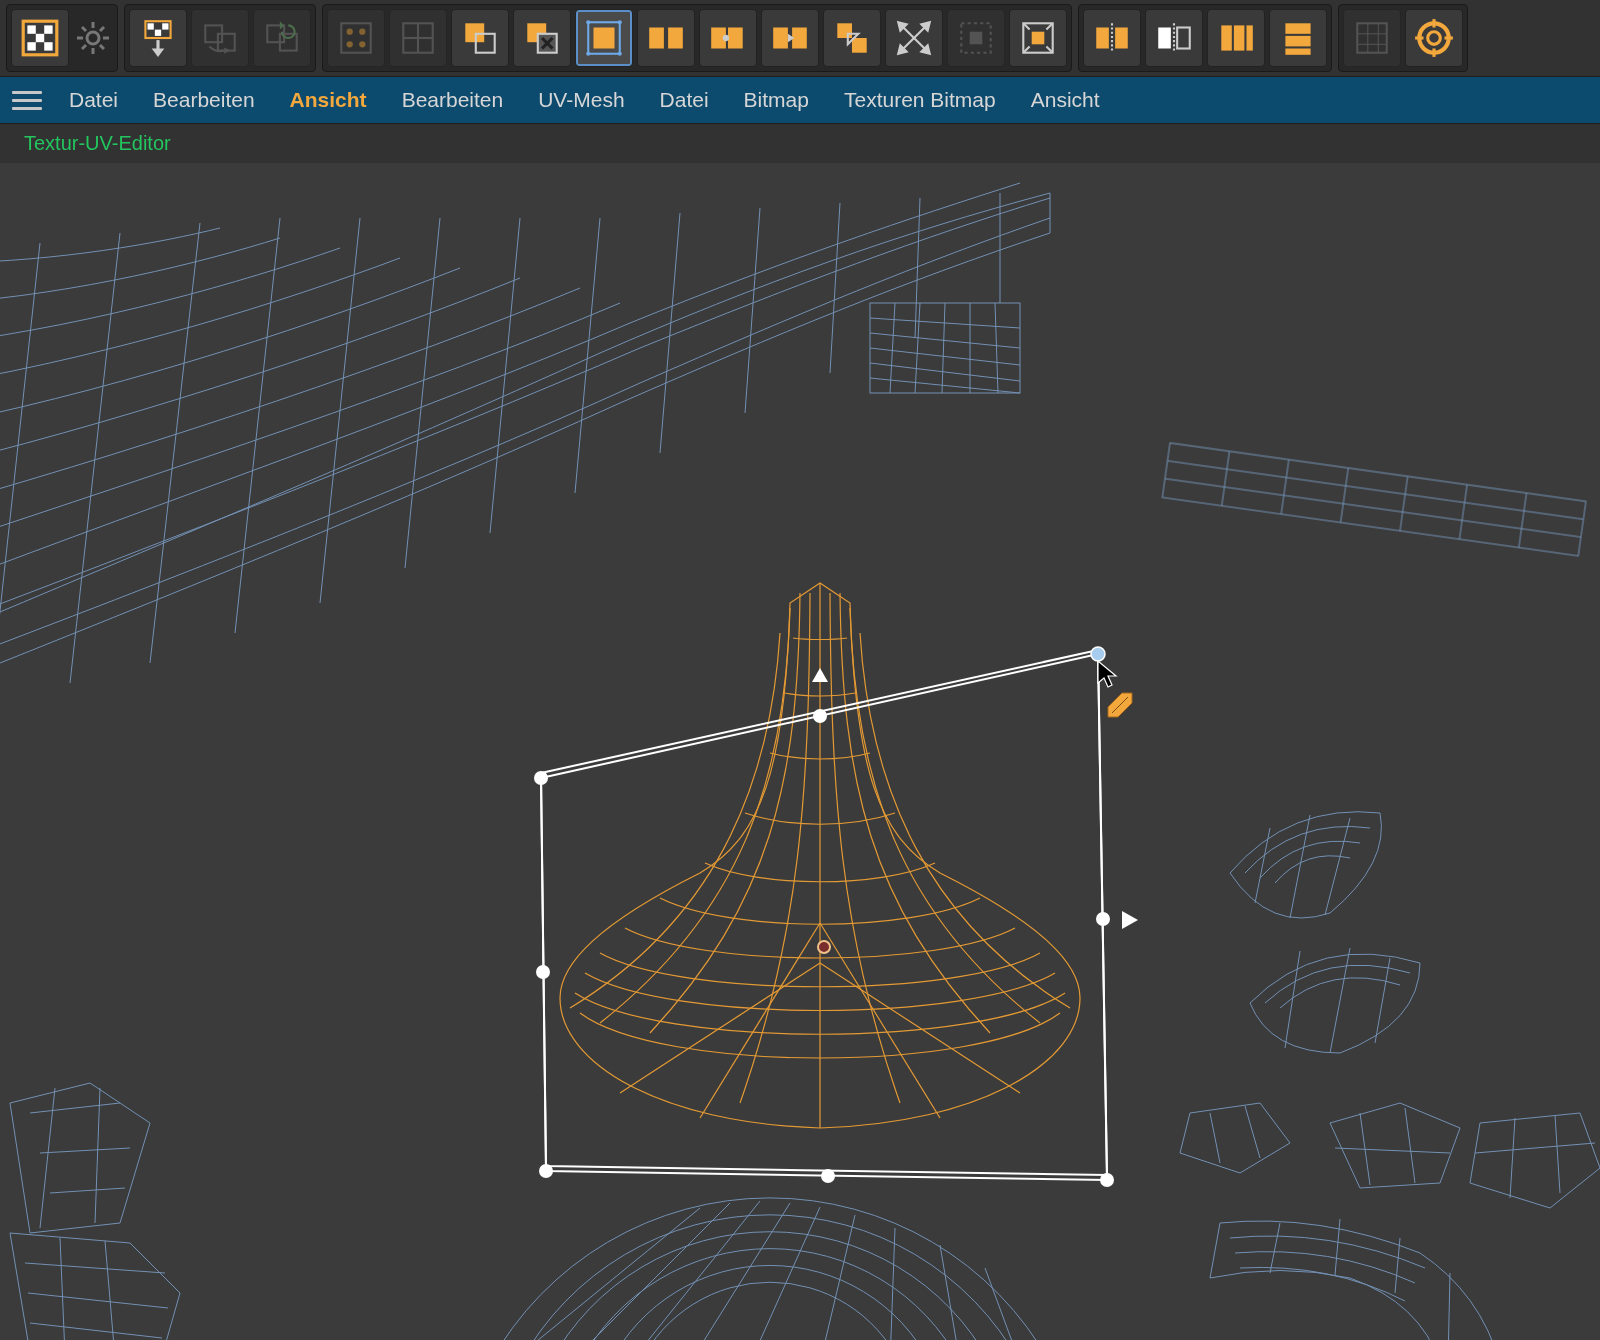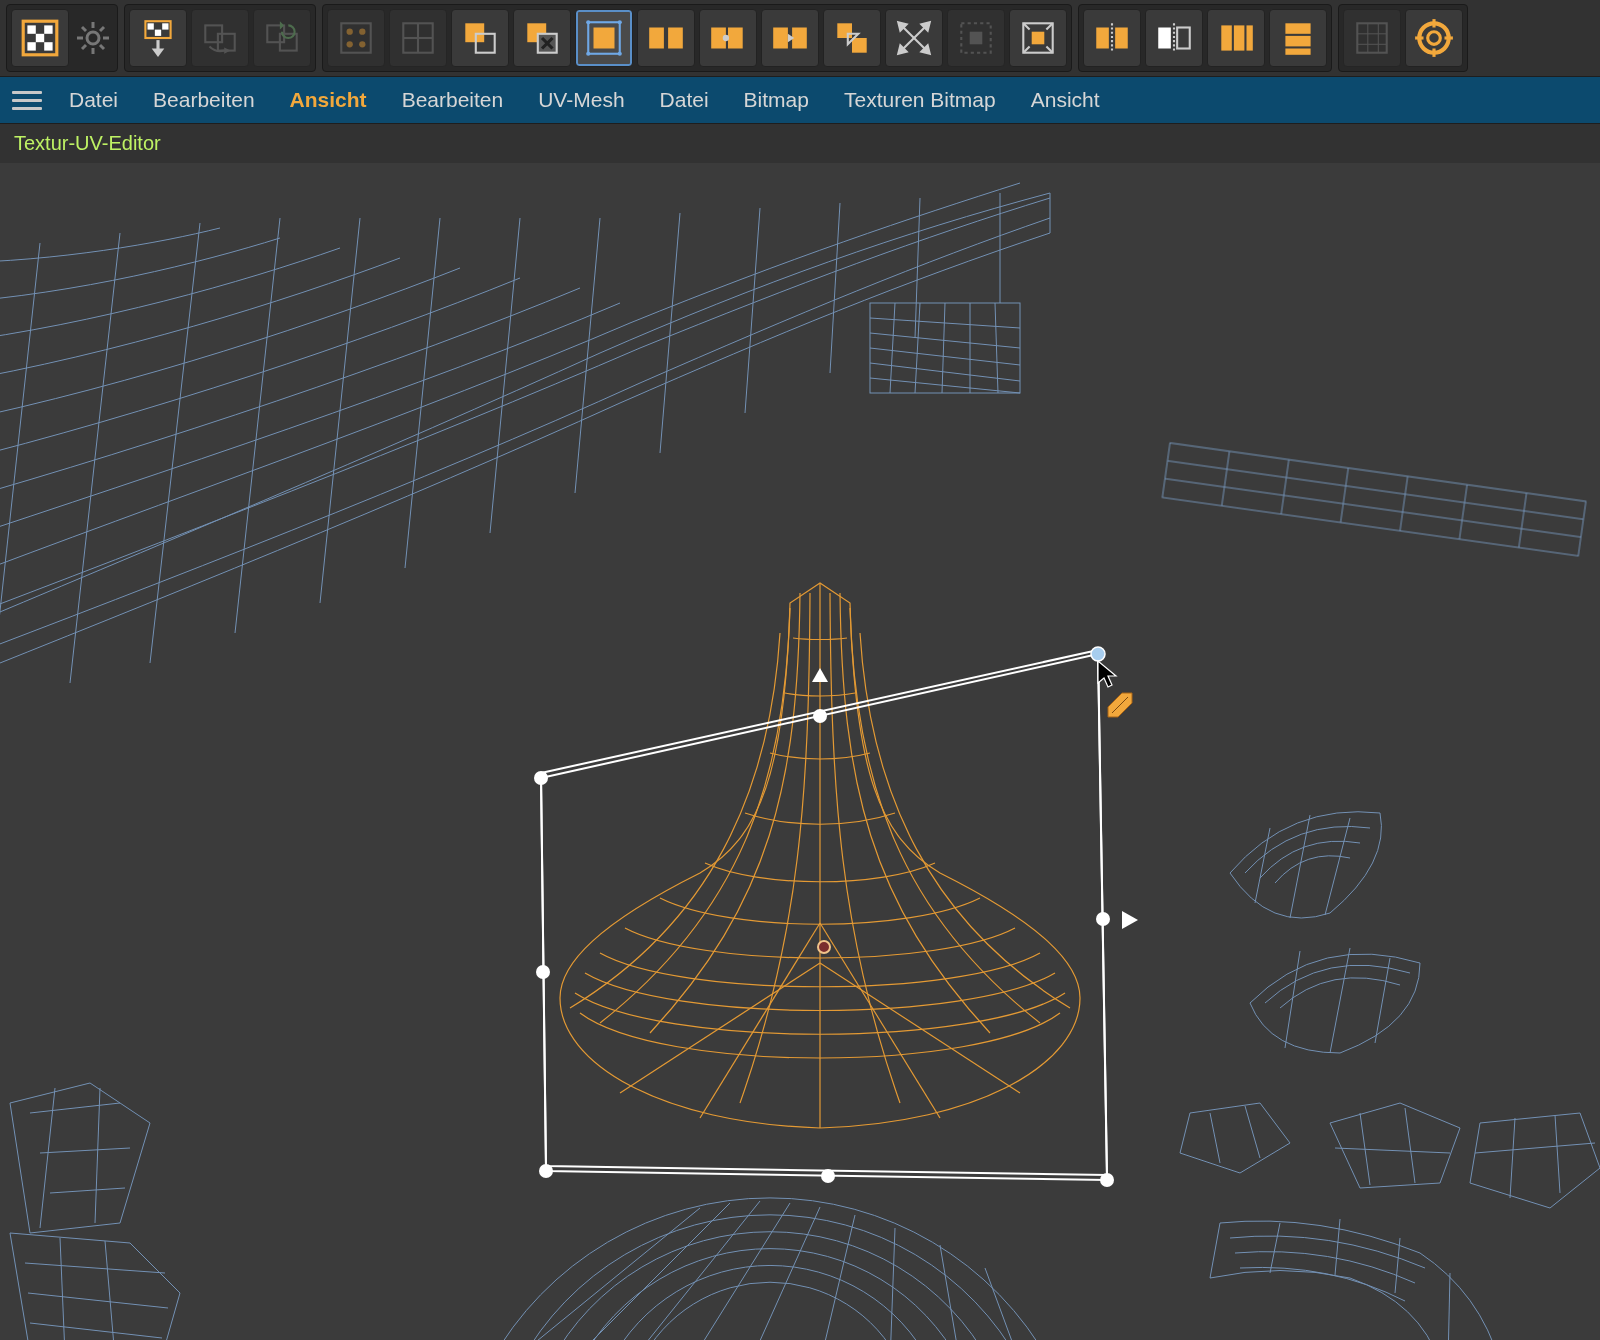--- a/index.html
+++ b/index.html
@@ -68,22 +68,22 @@
   .menu-item {
     padding: 8px 16px;
     font-size: 21px;
     color: #d6d6d6;
     cursor: pointer;
   }
   .menu-item.active { color: #f2a83c; font-weight: bold; }
 
   .panel-title {
     font-size: 20px;
-    color: #bef264;
-    padding: 8px 14px;
+    color: #22c55e;
+    padding: 8px 24px;
   }
   .viewport {
     position: relative;
     width: 100%;
     height: calc(100% - 68px - 46px - 40px);
     background: #3b3b3b;
   }
   .viewport svg { position: absolute; top: 0; left: 0; }
   .cursor-arrow { position: absolute; pointer-events: none; }
 </style>

